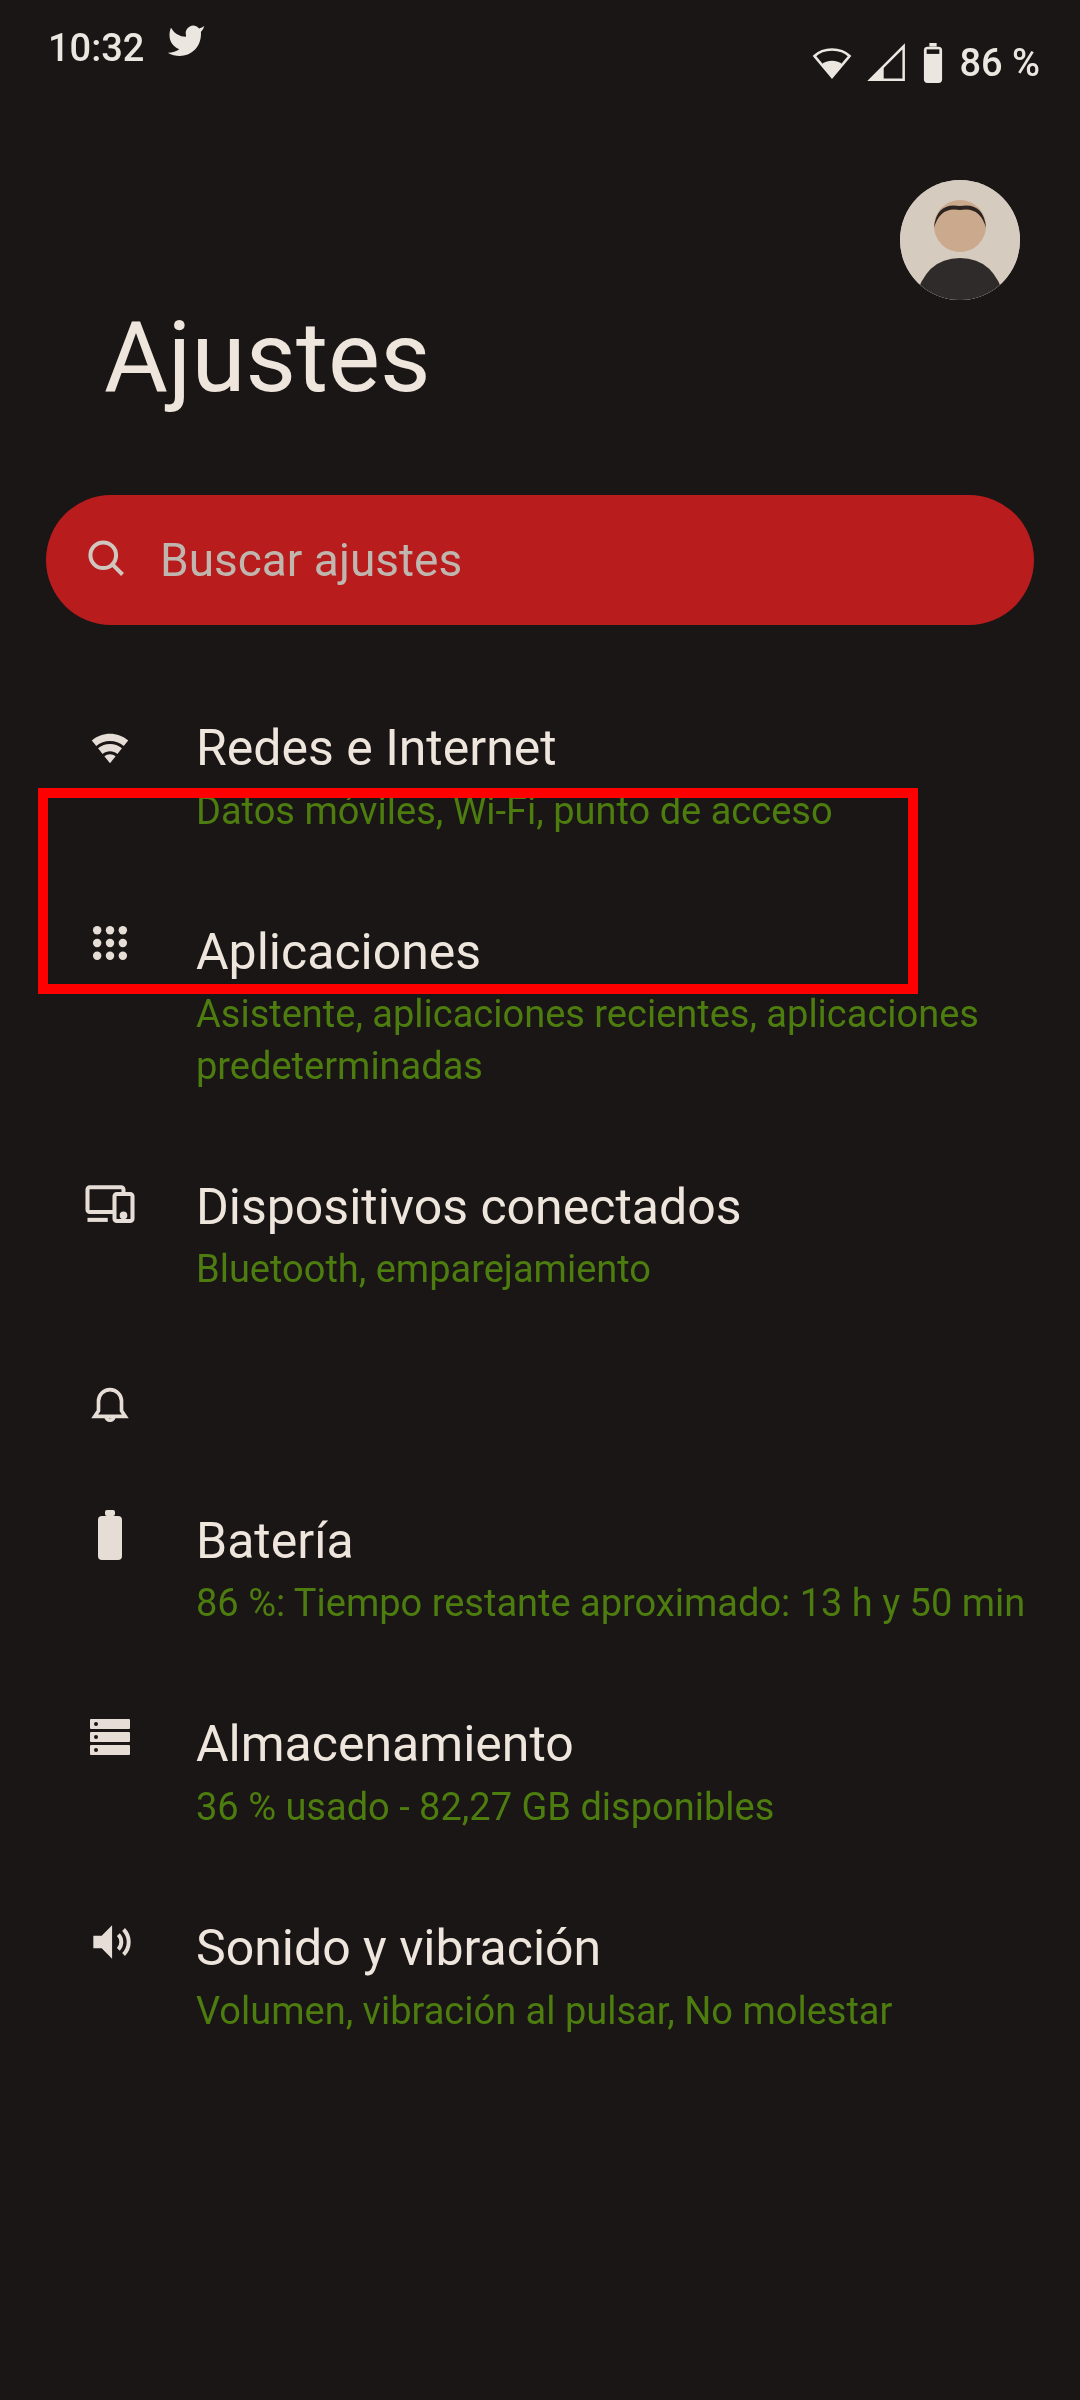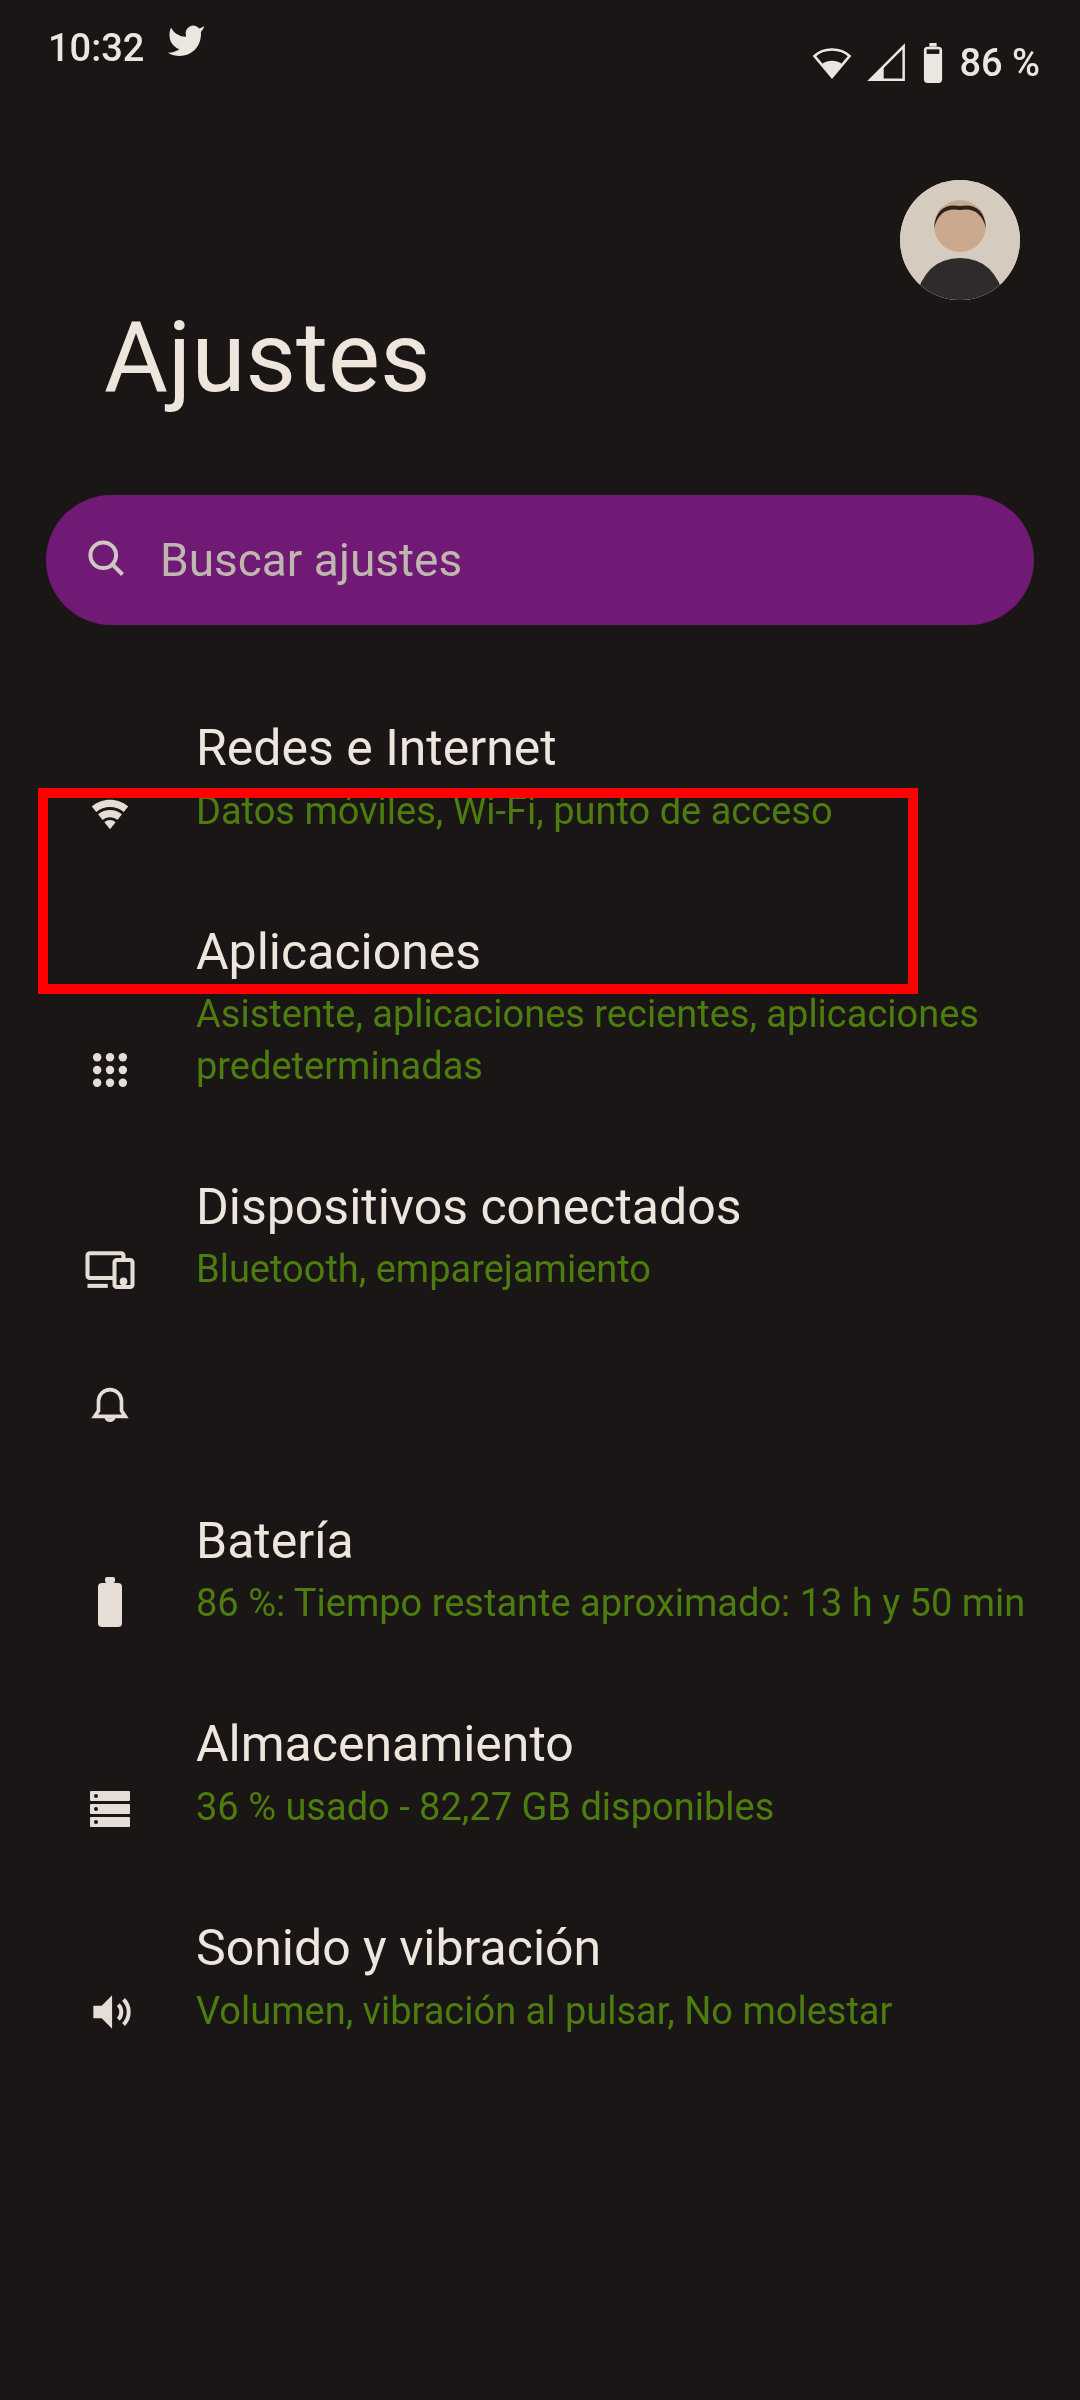--- a/index.html
+++ b/index.html
@@ -48,38 +48,38 @@
     color: #eee5dc;
     padding-top: 30px;
     padding-bottom: 80px;
     margin-left: 44px;
   }
 
   
   .search-bar {
     margin: 0 46px;
     height: 130px;
-    background: #701a75;
+    background: #b91c1c;
     border-radius: 70px;
     display: flex;
     align-items: center;
     padding: 0 38px;
     gap: 32px;
   }
   .search-bar .icon { color: #cfc7c0; }
   .search-bar .placeholder {
     font-size: 46px;
     color: #bfb7af;
   }
 
   
   .settings-list { padding-top: 50px; }
   .settings-item {
     display: flex;
-    align-items: flex-end;
+    align-items: flex-start;
     padding: 42px 46px 42px 80px;
     gap: 56px;
   }
   .settings-item .icon-slot {
     width: 60px;
     display: flex;
     justify-content: center;
     align-items: center;
     color: #e6ded6;
     flex-shrink: 0;

